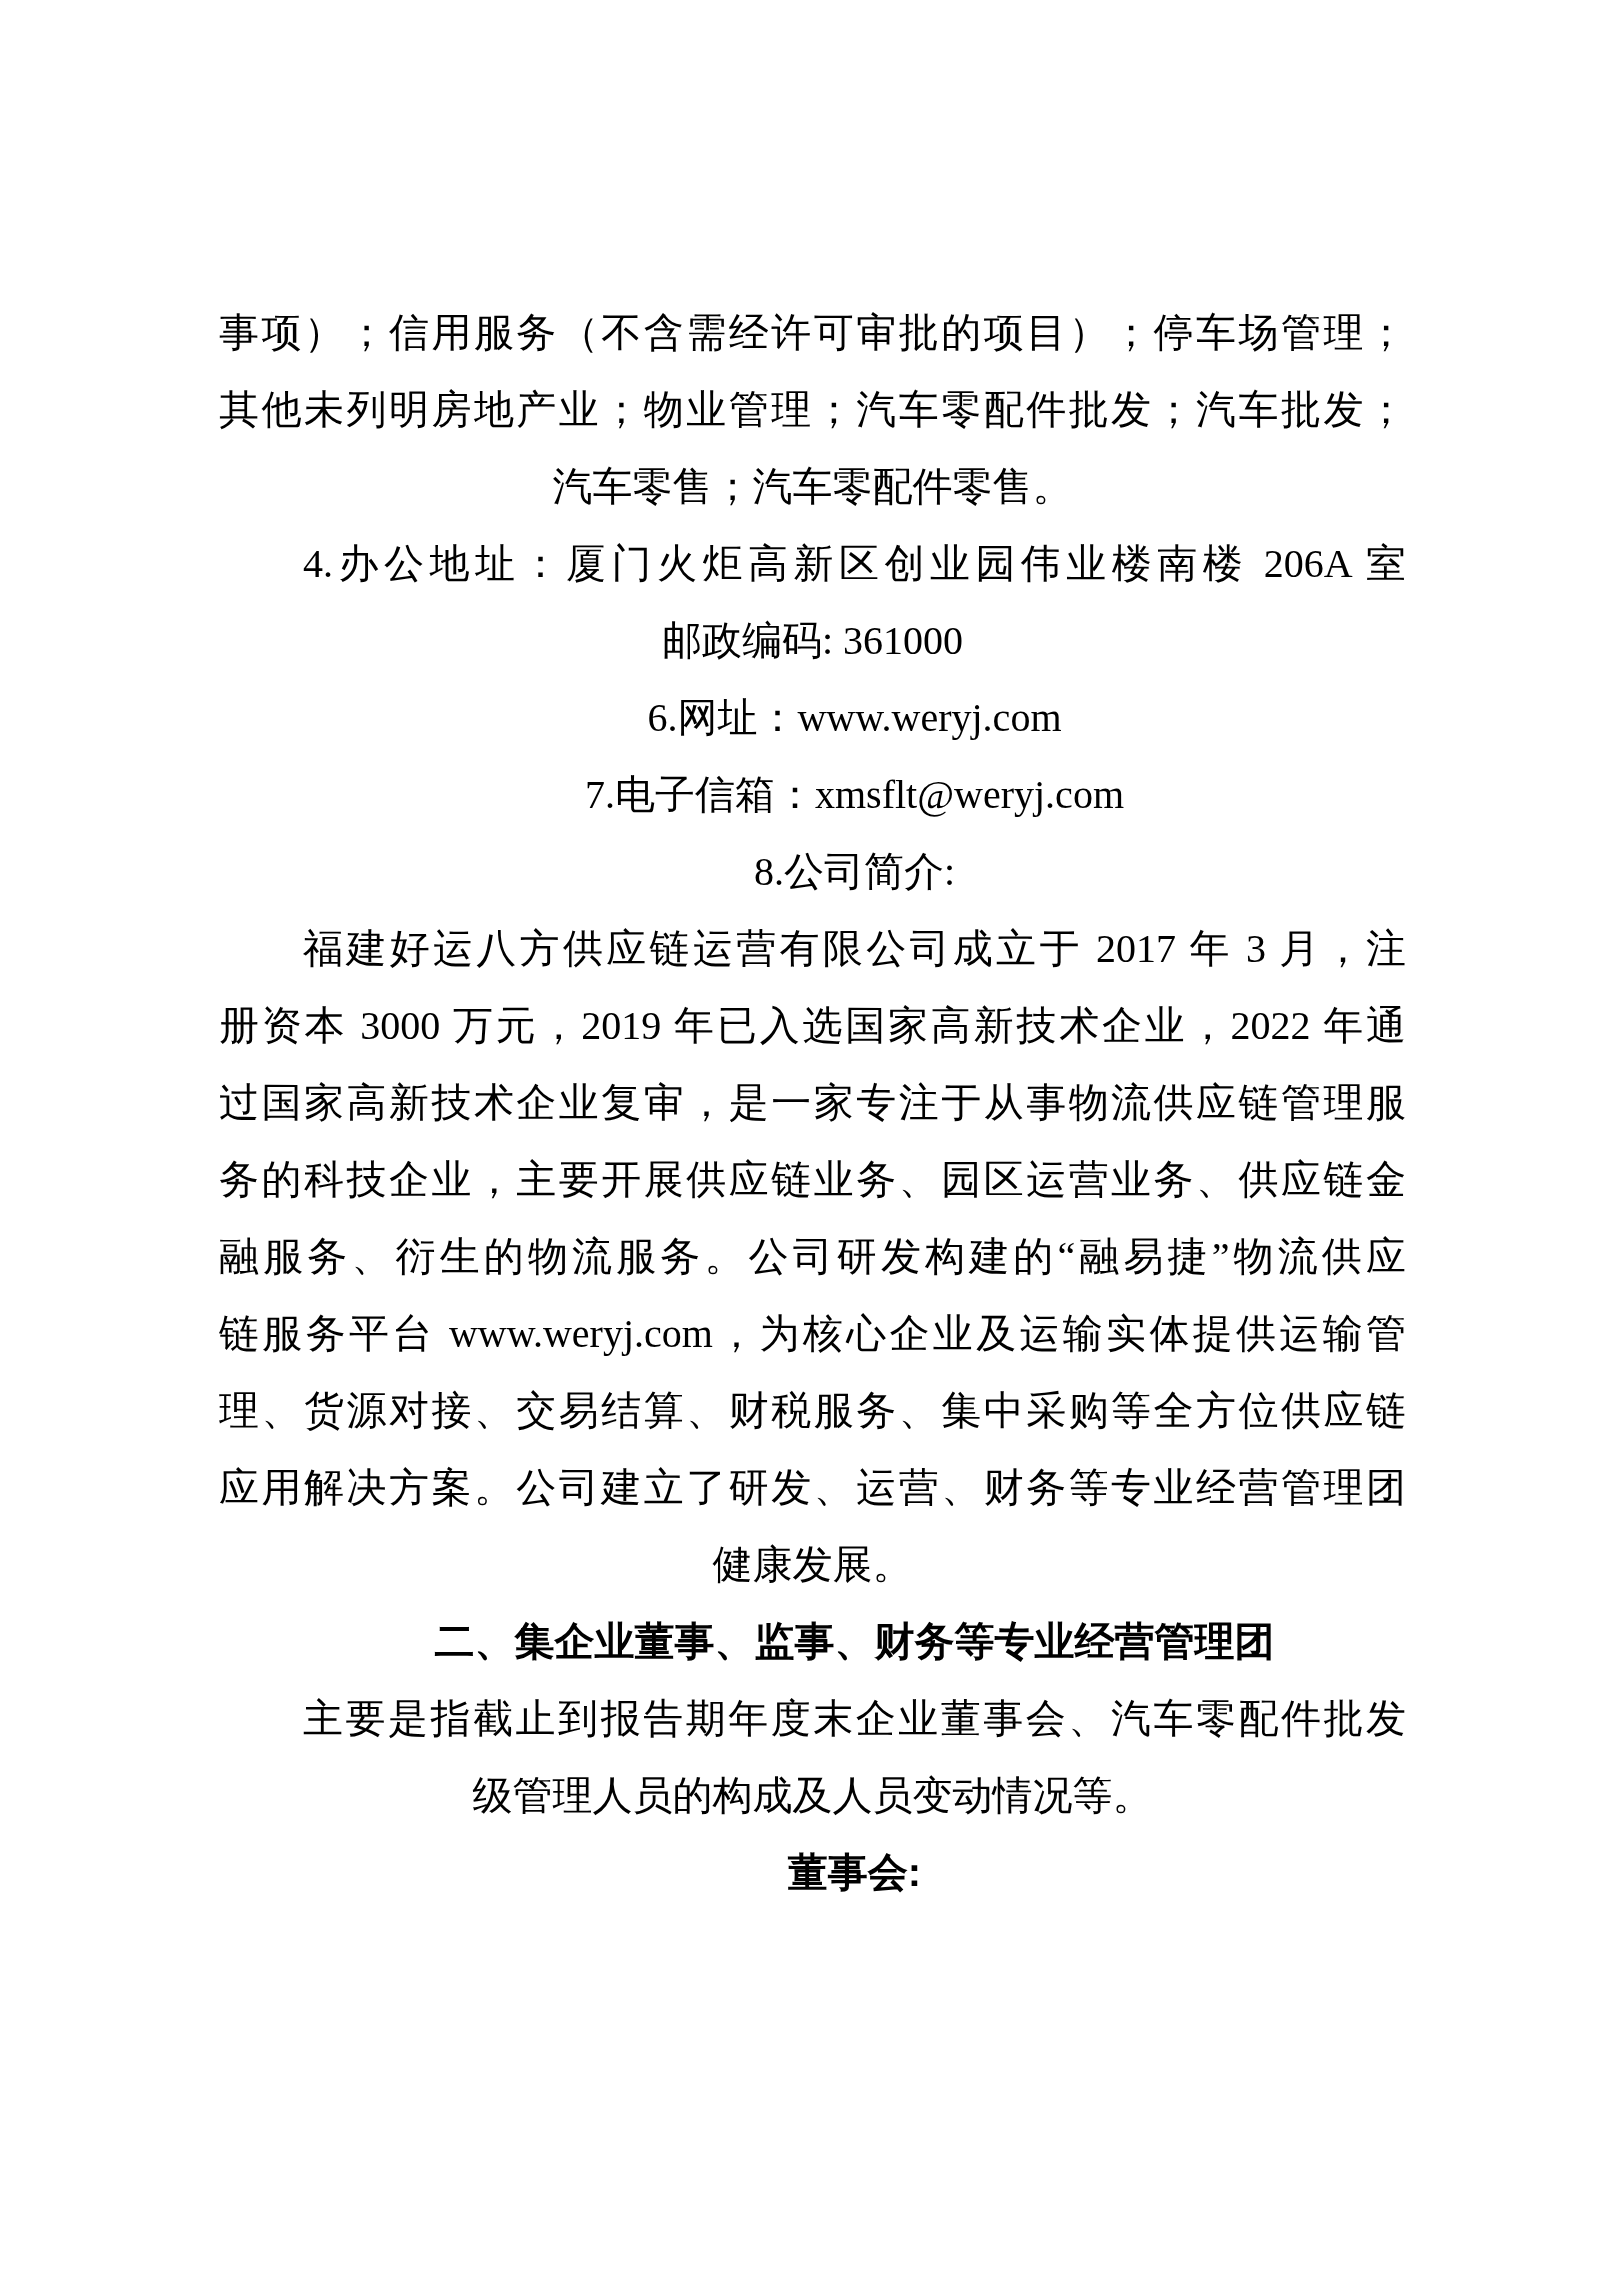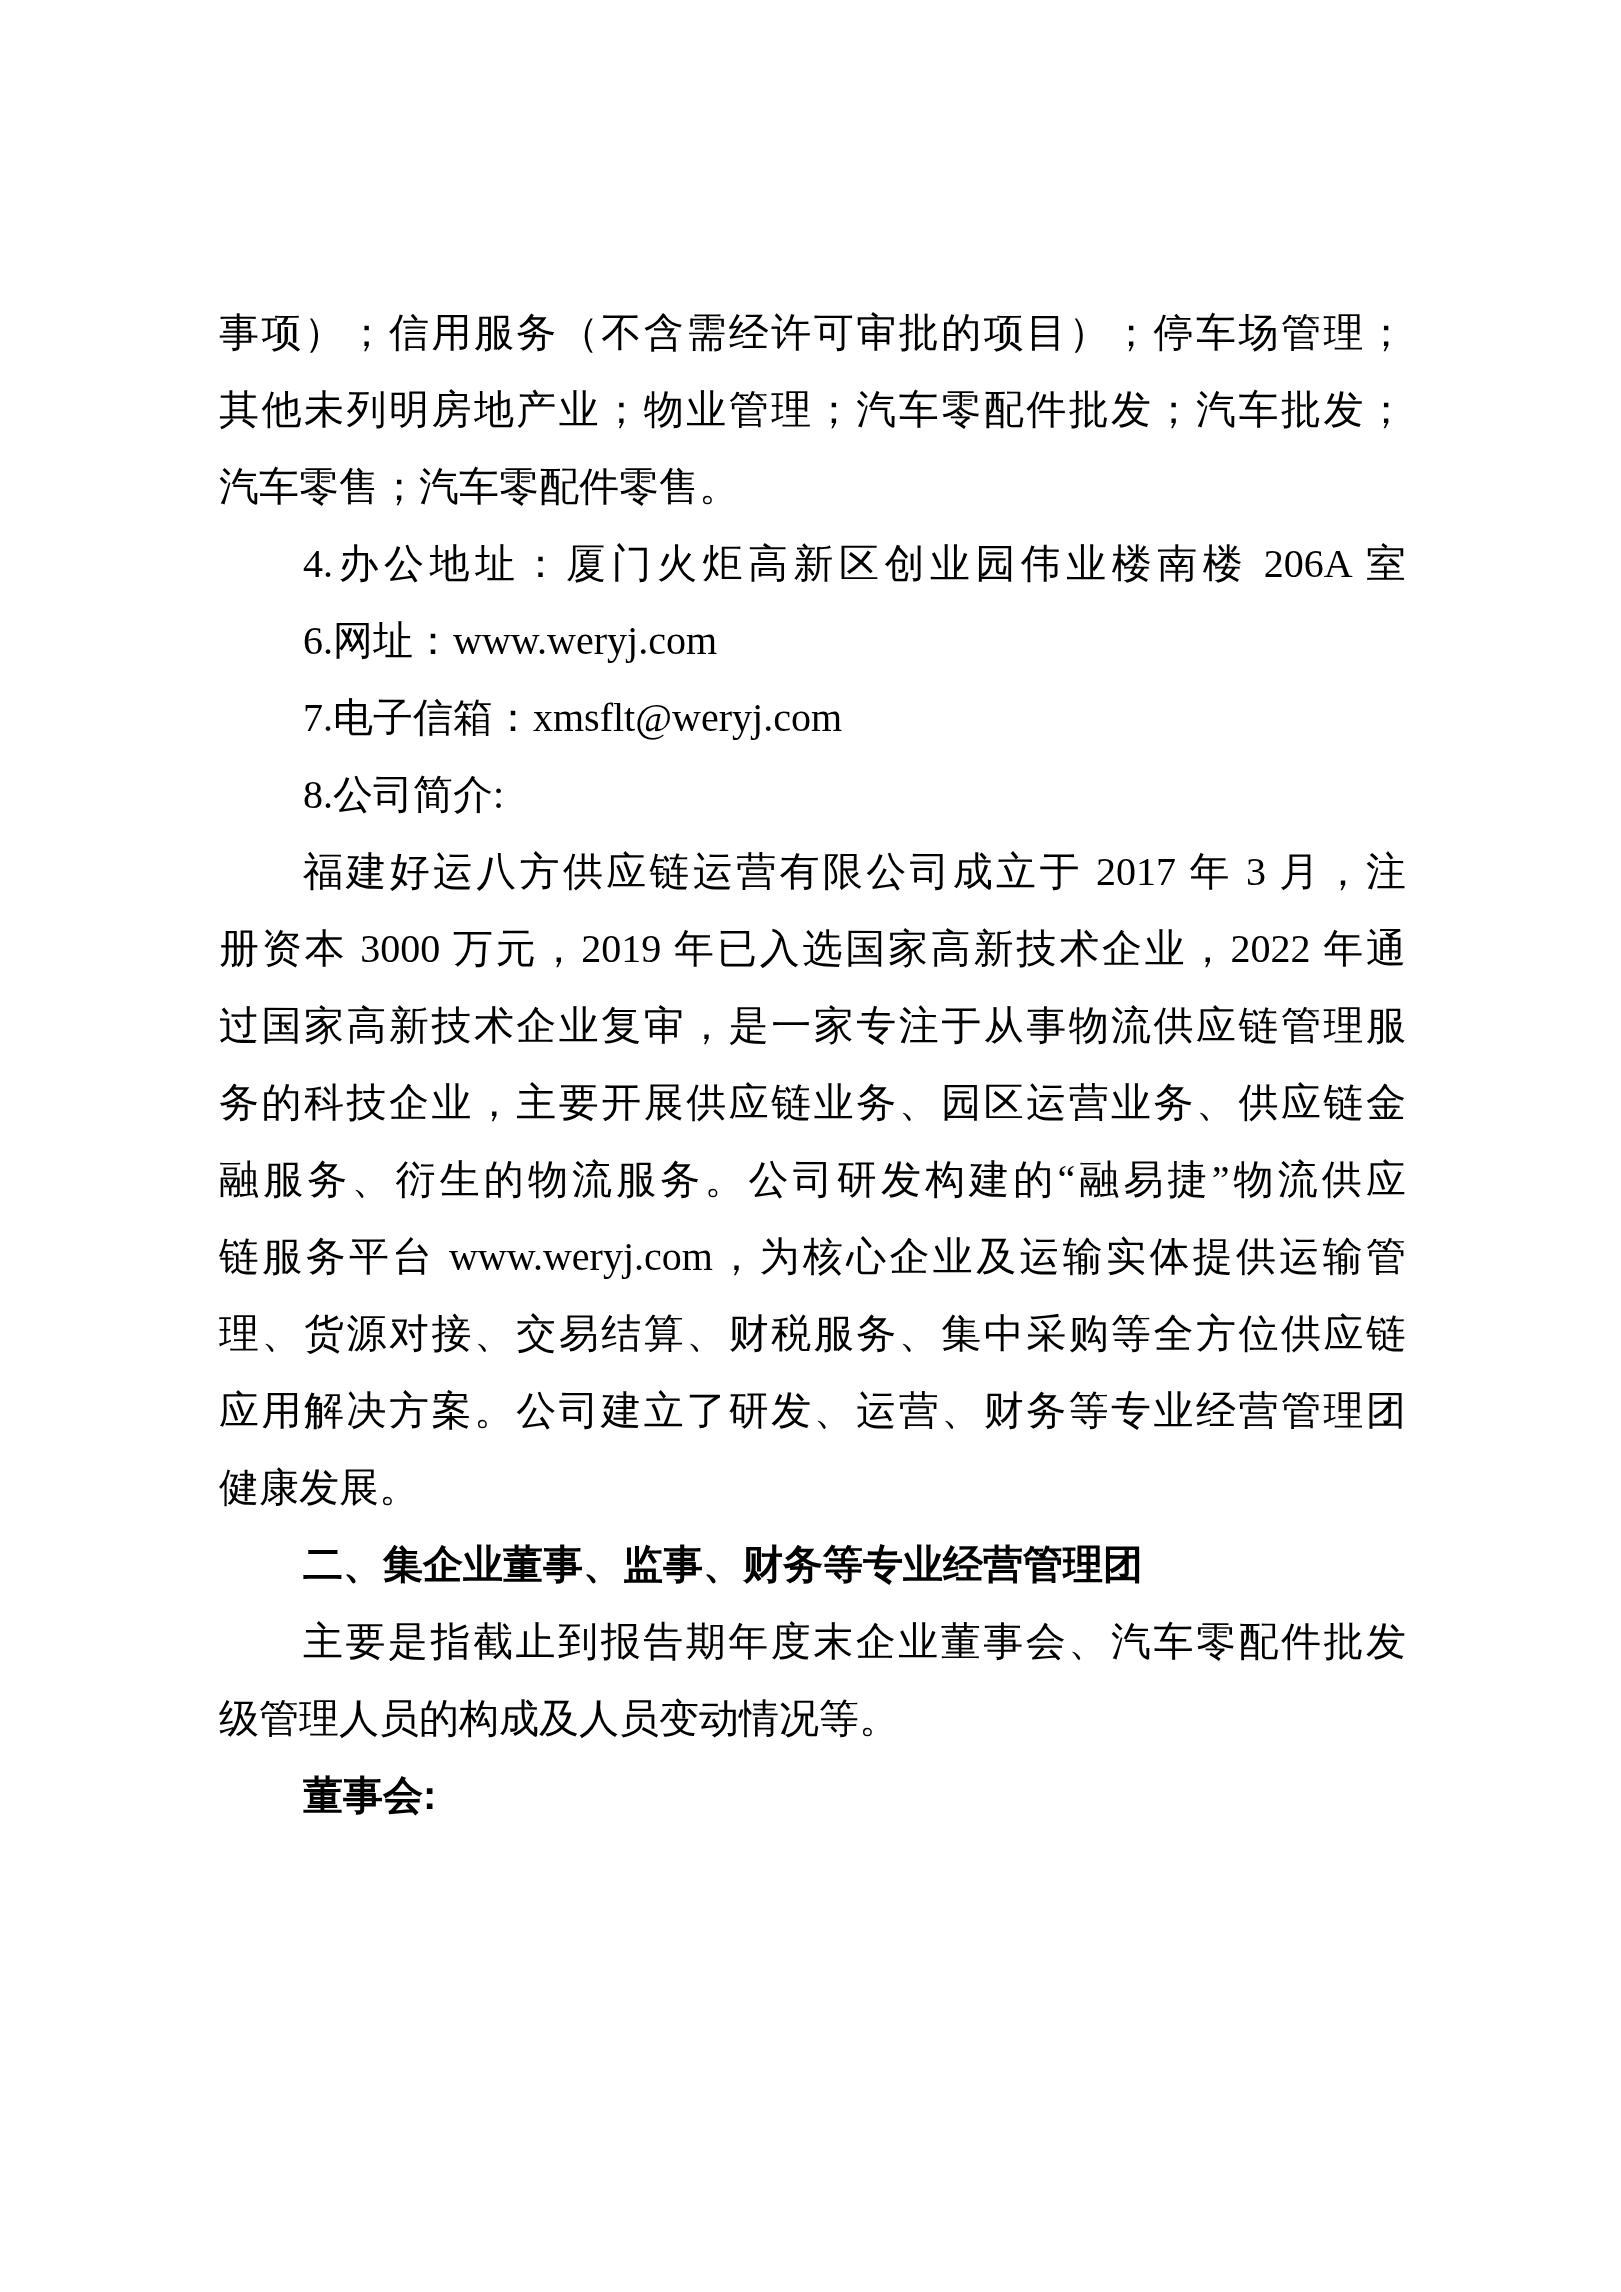--- a/index.html
+++ b/index.html
@@ -27,20 +27,21 @@
   .doc-body {
     width: 1187px;
   }
   .line {
     margin: 0;
     padding: 0;
     font-size: 40px;
     line-height: 77px;
     white-space: pre-wrap;
     letter-spacing: 0;
+    text-align: center;
   }
   
   .line.fill {
     text-align: justify;
     text-align-last: justify;
   }
   
   .line.indent {
     padding-left: 84px;
   }
@@ -52,20 +53,21 @@
 </style>
 </head>
 <body>
 
 <main class="page">
   <div class="doc-body">
       <p class="line fill">事项）；信用服务（不含需经许可审批的项目）；停车场管理；</p>
       <p class="line fill">其他未列明房地产业；物业管理；汽车零配件批发；汽车批发；</p>
       <p class="line">汽车零售；汽车零配件零售。</p>
       <p class="line indent fill">4.办公地址：厦门火炬高新区创业园伟业楼南楼 206A 室</p>
+      <p class="line">邮政编码: 361000</p>
       <p class="line indent">6.网址：www.weryj.com</p>
       <p class="line indent">7.电子信箱：xmsflt@weryj.com</p>
       <p class="line indent">8.公司简介:</p>
       <p class="line indent fill">福建好运八方供应链运营有限公司成立于 2017 年 3 月，注</p>
       <p class="line fill">册资本 3000 万元，2019 年已入选国家高新技术企业，2022 年通</p>
       <p class="line fill">过国家高新技术企业复审，是一家专注于从事物流供应链管理服</p>
       <p class="line fill">务的科技企业，主要开展供应链业务、园区运营业务、供应链金</p>
       <p class="line fill">融服务、衍生的物流服务。公司研发构建的“融易捷”物流供应</p>
       <p class="line fill">链服务平台 www.weryj.com，为核心企业及运输实体提供运输管</p>
       <p class="line fill">理、货源对接、交易结算、财税服务、集中采购等全方位供应链</p>

